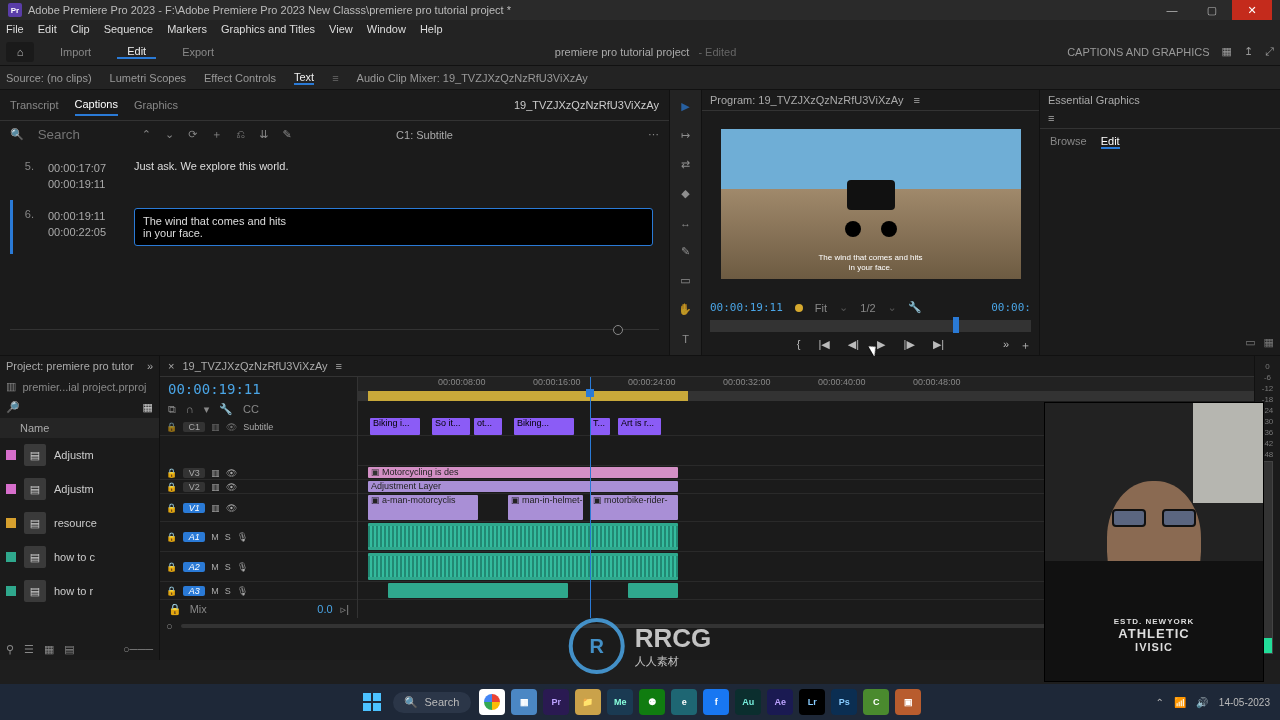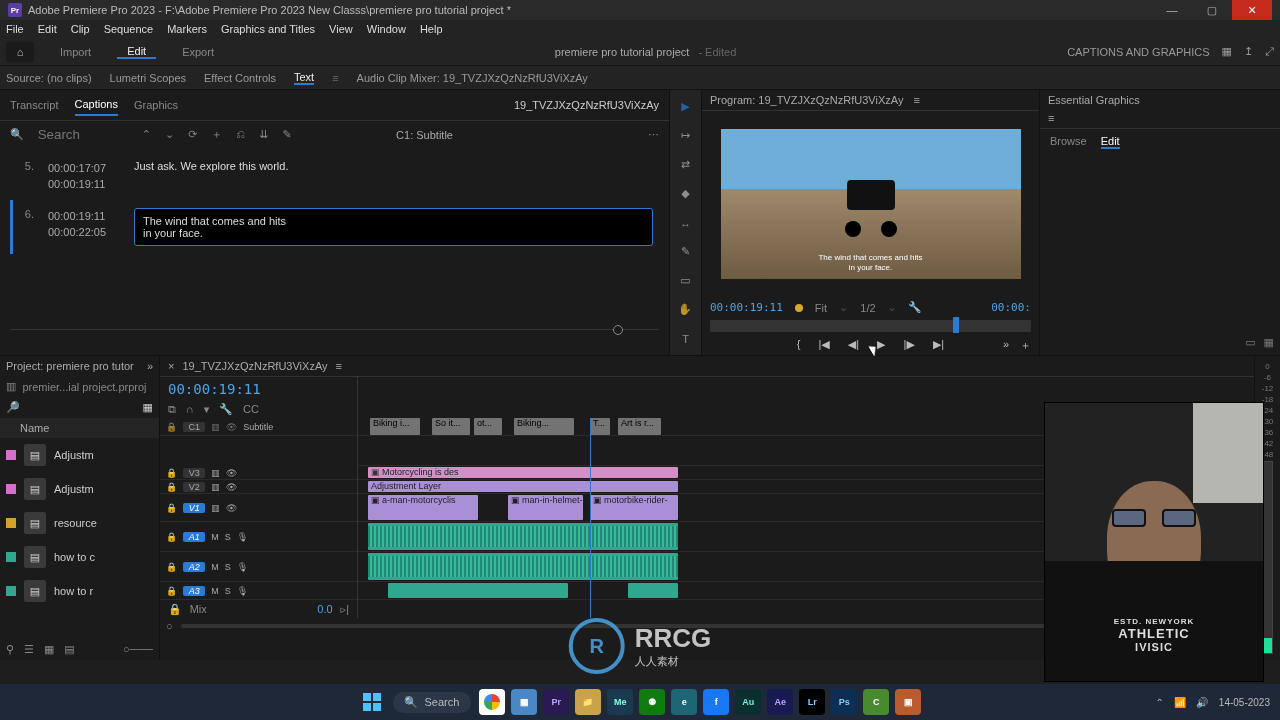--- a/index.html
+++ b/index.html
@@ -101,21 +101,21 @@
 .track-hdrs { width:198px; border-right:1px solid #333; }
 .track-hdr { height:14px; display:flex; align-items:center; gap:6px; padding:0 6px; font-size:9px; color:#aaa; border-bottom:1px solid #2a2a2a; }
 .track-hdr.h28 { height:28px; }
 .track-hdr.h30 { height:30px; }
 .track-hdr .lbl { width:22px; text-align:center; background:#333; border-radius:2px; }
 .track-hdr .lbl.sel { background:#2a7ad6; color:#fff;font-style:italic; }
 .track-hdr .ico { opacity:.6; }
 .track-body { flex:1; position:relative; }
 .trk { position:absolute; left:0; right:0; border-bottom:1px solid #2a2a2a; }
 .clip { position:absolute; top:1px; bottom:1px; border-radius:1px; font-size:9px; padding:0 3px; overflow:hidden; white-space:nowrap; }
-.clip.cap { background:#737373; color:#000; top:0; bottom:0; }
+.clip.cap { background:#8b5cf6; color:#000; top:0; bottom:0; }
 .clip.vid { background:#a98fd6; color:#222; }
 .clip.aud { background:#2fa88d; }
 .clip.aud .wave { position:absolute; left:0; right:0; top:3px; bottom:3px; background:repeating-linear-gradient(90deg,#1d7b68 0 2px,#36c4a5 2px 4px); opacity:.7; }
 .mix-row { height:18px; display:flex; align-items:center; gap:8px; padding:0 8px; color:#888; }
 .tl-footer { display:flex; padding:2px 6px; color:#888; gap:8px; align-items:center; }
 
 .audio-meter { width:26px; background:#1b1b1b; border-left:1px solid #111; display:flex; flex-direction:column; align-items:center; padding:6px 2px; gap:2px; font-size:8px; color:#777; }
 .audio-meter .bar { flex:1; width:10px; background:linear-gradient(#333 92%, #2d9 92%); border:1px solid #444; }
 
 .webcam { position:absolute; right:16px; bottom:38px; width:220px; height:280px; background:#222; border:1px solid #000; overflow:hidden; }
@@ -376,20 +376,36 @@
     <div class="tl-top">
       <div class="tl-left">
         <div class="tl-tc">00:00:19:11</div>
         <div class="tl-tool-row">
           <span>⧉</span>
           <span>∩</span>
           <span>▾</span>
           <span>🔧</span>
           <span>CC</span>
         </div>
+      </div>
+      <div class="tl-right">
+        <div class="ruler">
+          <span class="tick" style="left:80px">00:00:08:00</span>
+          <span class="tick" style="left:175px">00:00:16:00</span>
+          <span class="tick" style="left:270px">00:00:24:00</span>
+          <span class="tick" style="left:365px">00:00:32:00</span>
+          <span class="tick" style="left:460px">00:00:40:00</span>
+          <span class="tick" style="left:555px">00:00:48:00</span>
+        </div>
+        <div class="ruler-bar">
+            <div class="wa" style="left:10px;width:320px"></div>
+          </div>
+        <div class="playhead" style="left:232px">
+            <div class="hd"></div>
+          </div>
       </div>
     </div>
 
     <div class="tracks">
       <div class="track-hdrs">
         <div class="track-hdr" style="height:18px">
           <span class="ico">🔒</span>
           <span class="lbl">C1</span>
           <span class="ico">▥</span>
           <span class="ico">👁</span>

